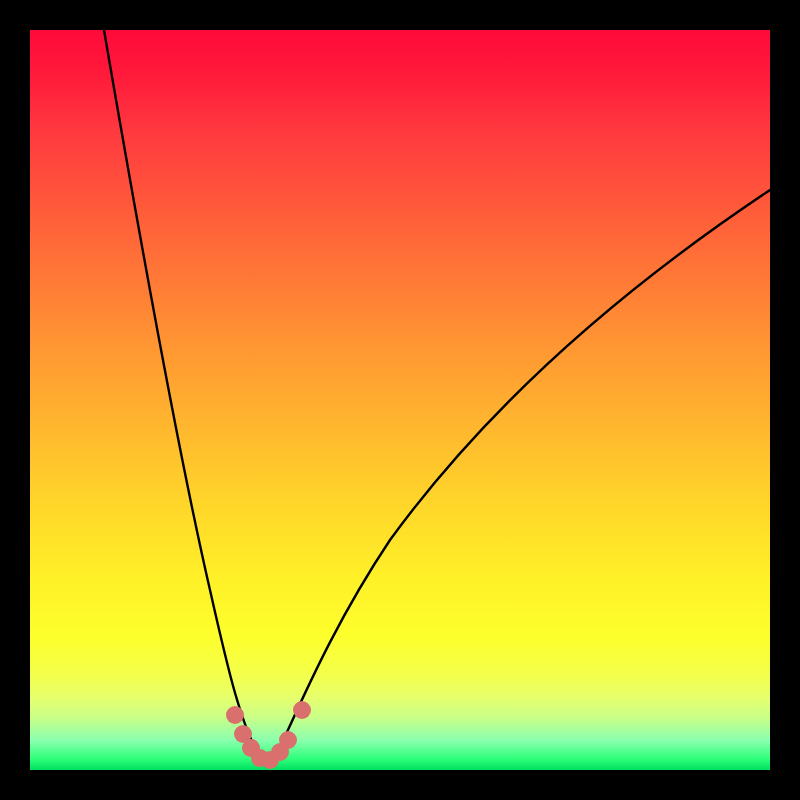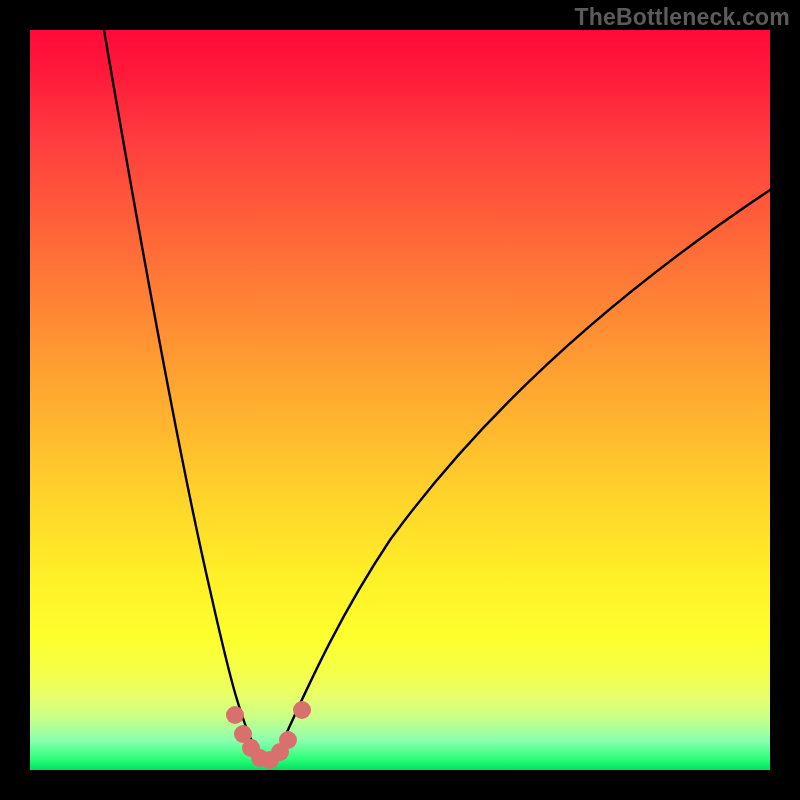--- a/index.html
+++ b/index.html
@@ -71,21 +71,20 @@
     font-weight: 600;
     color: #5b5b5b;
     letter-spacing: 0.2px;
     user-select: none;
   }
 </style>
 </head>
 <body>
 
 <div class="frame">
-  <div class="watermark">TheBottleneck.com</div>
 
   <div class="plot">
     <div class="gradient"></div>
 
     <svg class="curve" viewBox="0 0 740 740" preserveAspectRatio="none">
 
       <path d="M 74 0
            C 110 210, 150 430, 180 560
            C 198 640, 212 700, 232 730"></path>
 

